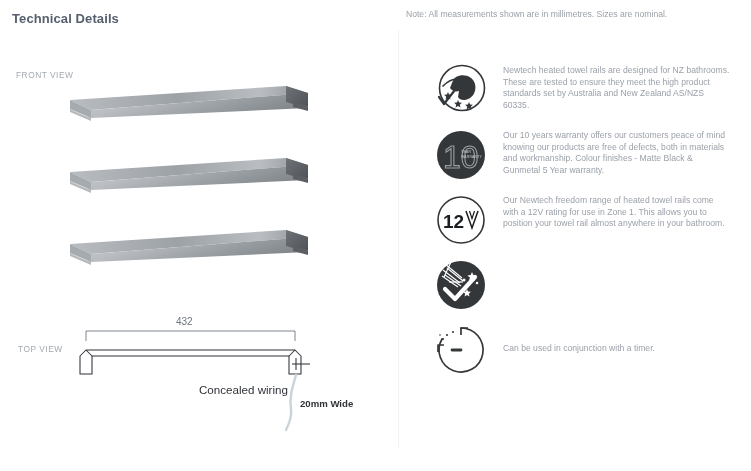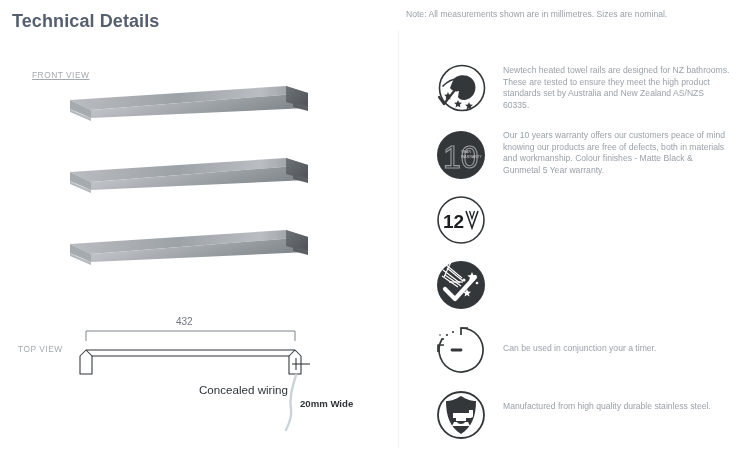--- a/index.html
+++ b/index.html
@@ -15,21 +15,21 @@
     font-family: "Liberation Sans", sans-serif;
     color: #6b7280;
     -webkit-font-smoothing: antialiased;
   }
 
   
   .page-title {
     position: absolute;
     left: 12px;
     top: 11px;
-    font-size: 18px;
+    font-size: 13px;
     font-weight: bold;
     color: #555f6e;
     letter-spacing: 0.1px;
   }
 
   
   .note {
     position: absolute;
     left: 406px;
     top: 9px;
@@ -55,21 +55,21 @@
     top: 0;
     width: 398px;
     height: 471px;
   }
   .view-label {
     position: absolute;
     font-size: 8.4px;
     color: #a3a9b0;
     letter-spacing: 0.5px;
   }
-  #front-view-label { left: 32px; top: 70px; text-decoration: underline; }
+  #front-view-label { left: 16px; top: 70px; }
   #top-view-label  { left: 18px; top: 344px; }
 
   
   .rail {
     position: absolute;
     left: 58px;
     width: 252px;
     height: 44px;
   }
   #rail-1 { top: 84px; }
@@ -302,20 +302,21 @@
 
   <div class="feature">
     <div class="feature-icon">
       <svg viewBox="0 0 58 58" width="58" height="58" xmlns="http://www.w3.org/2000/svg">
         <circle cx="29" cy="29" r="23" fill="none" stroke="#343739" stroke-width="1.6"></circle>
         <text x="11" y="37" font-family="Liberation Sans, sans-serif" font-size="19" font-weight="bold" fill="#1c1f21">12</text>
         <path d="M34,20 L40,37 L46,20" fill="none" stroke="#1c1f21" stroke-width="1.5"></path>
         <path d="M37.5,20 L40,27.5 L42.5,20" fill="none" stroke="#1c1f21" stroke-width="1.2"></path>
       </svg>
     </div>
+    <div class="feature-text">Our Newtech freedom range of heated towel rails come with a 12V rating for use in Zone 1. This allows you to position your towel rail almost anywhere in your bathroom.</div>
   </div>
 
   <div class="feature">
     <div class="feature-icon">
       <svg viewBox="0 0 58 58" width="58" height="58" xmlns="http://www.w3.org/2000/svg">
         <circle cx="29" cy="29" r="24" fill="#343739"></circle>
         <g stroke="#ffffff" stroke-width="1.15" fill="none">
           <line x1="13" y1="8" x2="30" y2="22"></line>
           <line x1="15" y1="12" x2="31" y2="25"></line>
           <line x1="11" y1="14" x2="28" y2="27"></line>
@@ -339,31 +340,17 @@
         <path d="M29,7 A22,22 0 1,1 10,18" fill="none" stroke="#343739" stroke-width="1.7" stroke-linecap="round"></path>
         <polyline points="29,14 29,7 36,7" fill="none" stroke="#343739" stroke-width="1.7" stroke-linejoin="round"></polyline>
         <polyline points="12,24 6,24 6,31" fill="none" stroke="#343739" stroke-width="1.7" stroke-linejoin="round"></polyline>
         <circle cx="21" cy="11" r="1.05" fill="#343739"></circle>
         <circle cx="15" cy="14" r="1.05" fill="#343739"></circle>
         <circle cx="11" cy="18" r="1.05" fill="#343739"></circle>
         <circle cx="8" cy="14" r="0.8" fill="#343739"></circle>
         <line x1="20" y1="29" x2="29" y2="29" stroke="#343739" stroke-width="2.8" stroke-linecap="round"></line>
       </svg>
     </div>
-    <div class="feature-text single">Can be used in conjunction your a timer.</div>
-  </div>
-
-  <div class="feature">
-    <div class="feature-icon">
-      <svg viewBox="0 0 58 58" width="58" height="58" xmlns="http://www.w3.org/2000/svg">
-        <circle cx="29" cy="29" r="23" fill="none" stroke="#343739" stroke-width="1.8"></circle>
-        <path d="M29,10 C23,14 18,15 14,15 C14,30 18,41 29,48 C40,41 44,30 44,15
-                 C40,15 35,14 29,10 Z" fill="#343739"></path>
-        <path d="M21,27 L37,27 L37,24 L41,24 L41,30 C41,32 38,32 36,32 L34,32
-                 L34,35 L24,35 L24,32 L21,32 Z" fill="#ffffff"></path>
-        <path d="M22,36 L36,36 L38,40 L20,40 Z" fill="#ffffff"></path>
-        <path d="M25,36 C26,38.5 32,38.5 33,36 Z" fill="#343739"></path>
-      </svg>
-    </div>
-    <div class="feature-text short">Manufactured from high quality durable stainless steel.</div>
-  </div>
+    <div class="feature-text single">Can be used in conjunction with a timer.</div>
+  </div>
+
 
 </div>
 
 </body></html>

